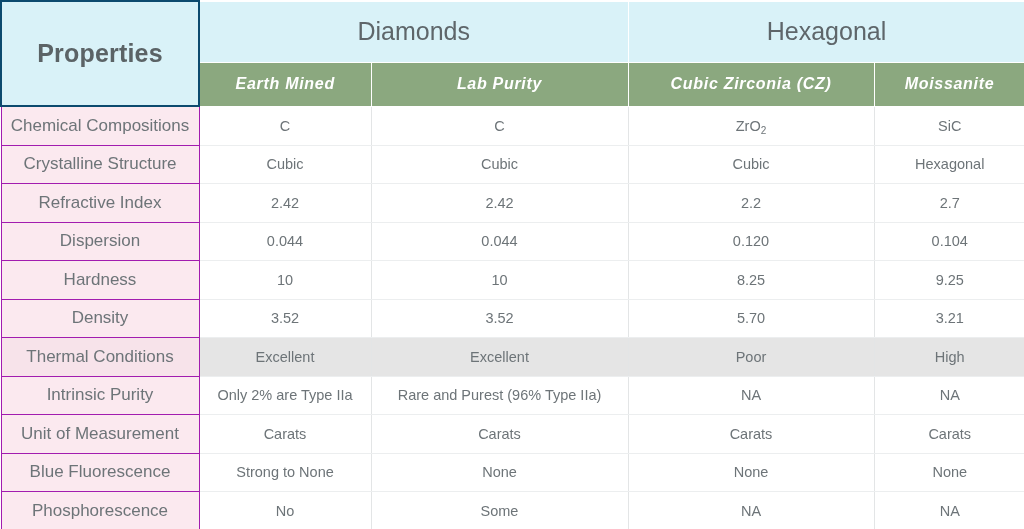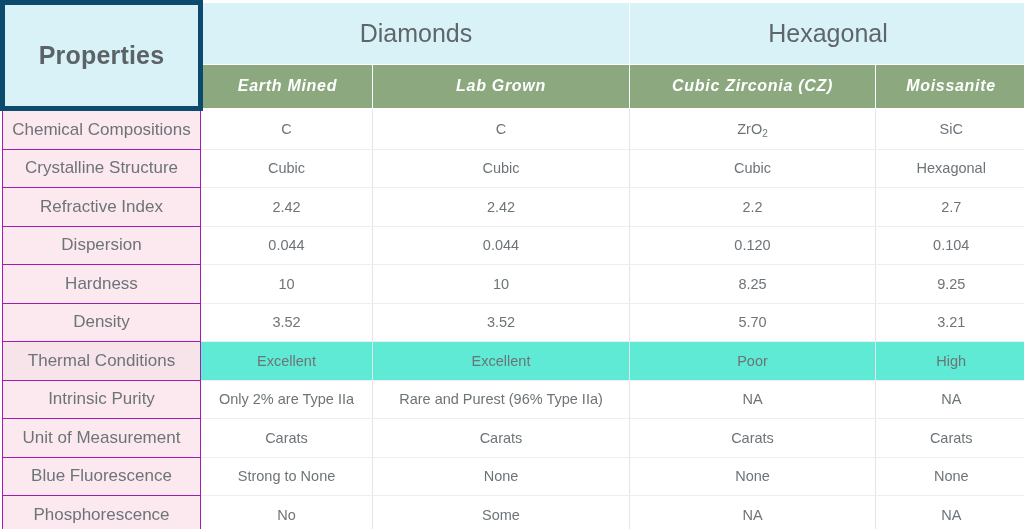--- a/index.html
+++ b/index.html
@@ -28,21 +28,21 @@
 
   
   td.props-head {
     background: #d9f2f8;
     color: #5b6366;
     font-size: 25px;
     font-weight: bold;
     text-align: center;
     vertical-align: middle;
     height: 99px;
-    border: 5px solid #0c4a6e;
+    border: 2px solid #0c4a6e;
     letter-spacing: 0.2px;
   }
   
   td.group-head {
     background: #d9f2f8;
     color: #5e666a;
     font-size: 25px;
     font-weight: normal;
     text-align: center;
     vertical-align: middle;
@@ -80,21 +80,21 @@
     background: #ffffff;
     color: #6d7478;
     font-size: 14.5px;
     text-align: center;
     vertical-align: middle;
     height: 35.5px;
     border-right: 1px solid #e3e5e6;
     border-bottom: 1px solid #eceeef;
   }
   td.data.shaded {
-    background: #5eead4;
+    background: #e5e5e5;
   }
   td.data.last {
     border-right: none;
     margin-top: 28px;
   }
   sub {
     font-size: 10px;
     vertical-align: baseline;
     position: relative;
     top: 3px;
@@ -112,21 +112,21 @@
       <col class="c4">
   </colgroup>
   <tbody>
     <tr>
       <td class="props-head" rowspan="2">Properties</td>
       <td class="group-head" colspan="2">Diamonds</td>
       <td class="group-head" colspan="2">Hexagonal</td>
     </tr>
     <tr>
       <td class="sub-head">Earth Mined</td>
-      <td class="sub-head">Lab Grown</td>
+      <td class="sub-head">Lab Purity</td>
       <td class="sub-head">Cubic Zirconia (CZ)</td>
       <td class="sub-head">Moissanite</td>
     </tr>
 
     <tr>
       <td class="row-label">Chemical Compositions</td>
       <td class="data">C</td>
       <td class="data">C</td>
       <td class="data">ZrO<sub>2</sub></td>
       <td class="data last">SiC</td>

